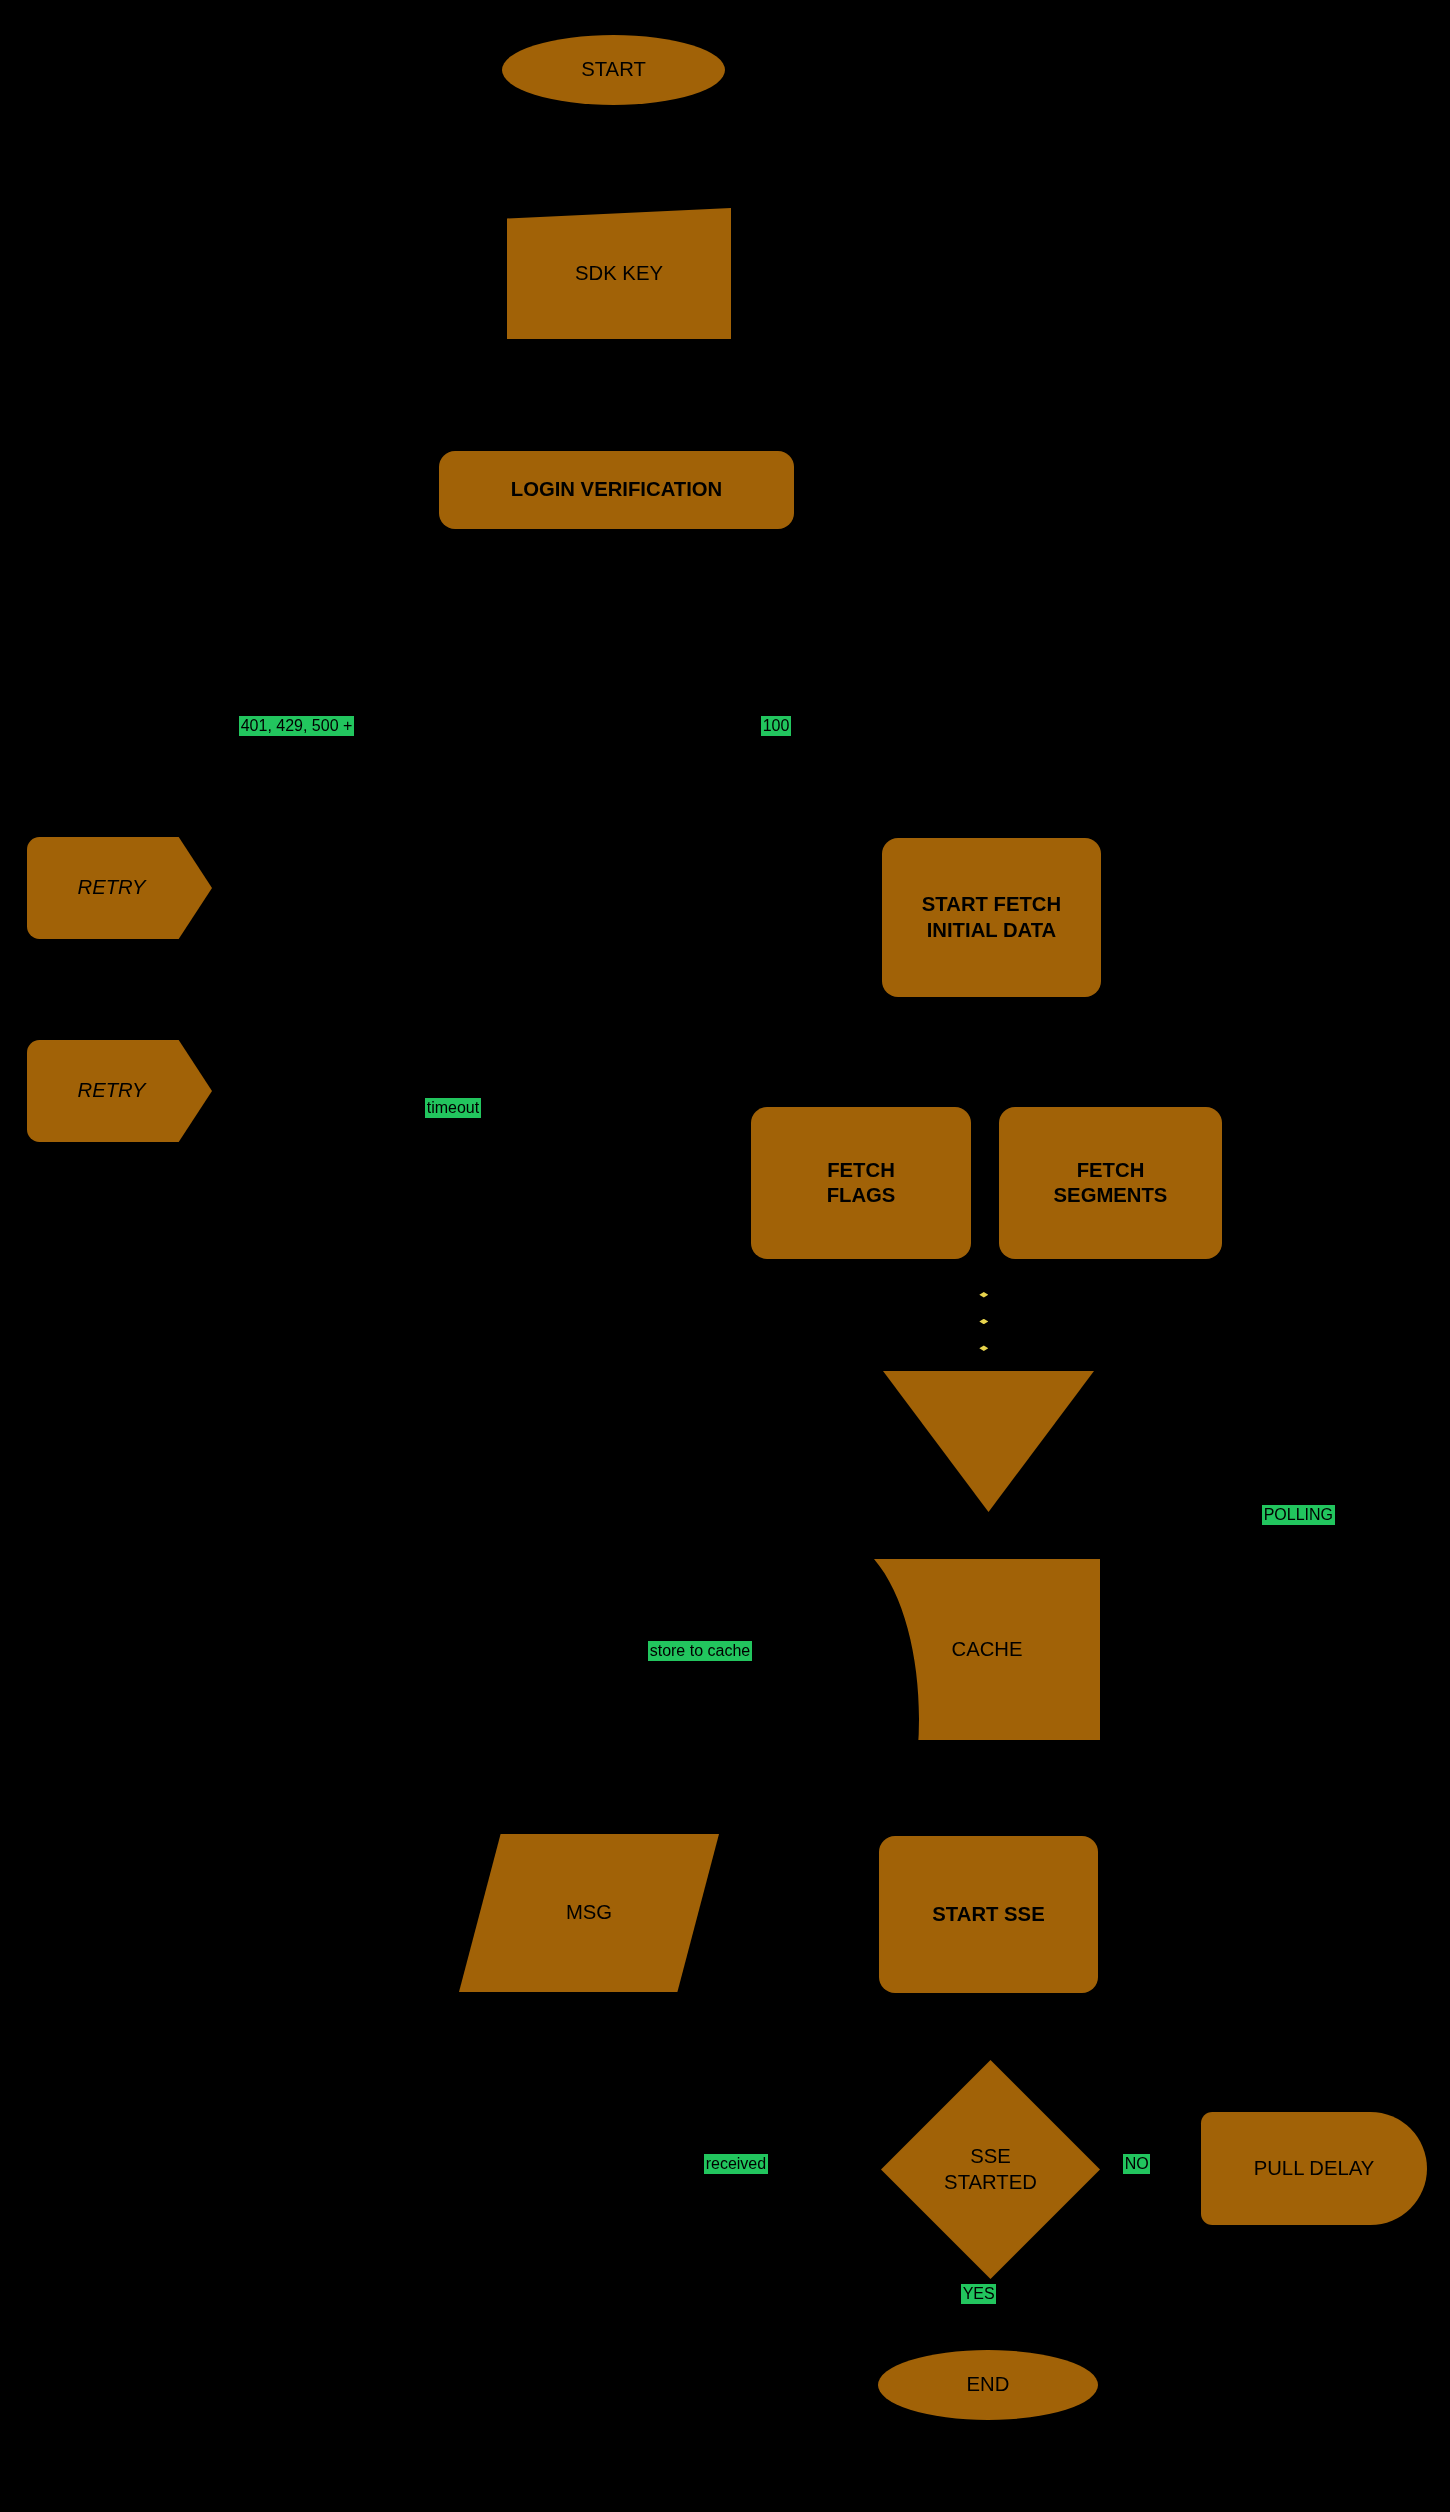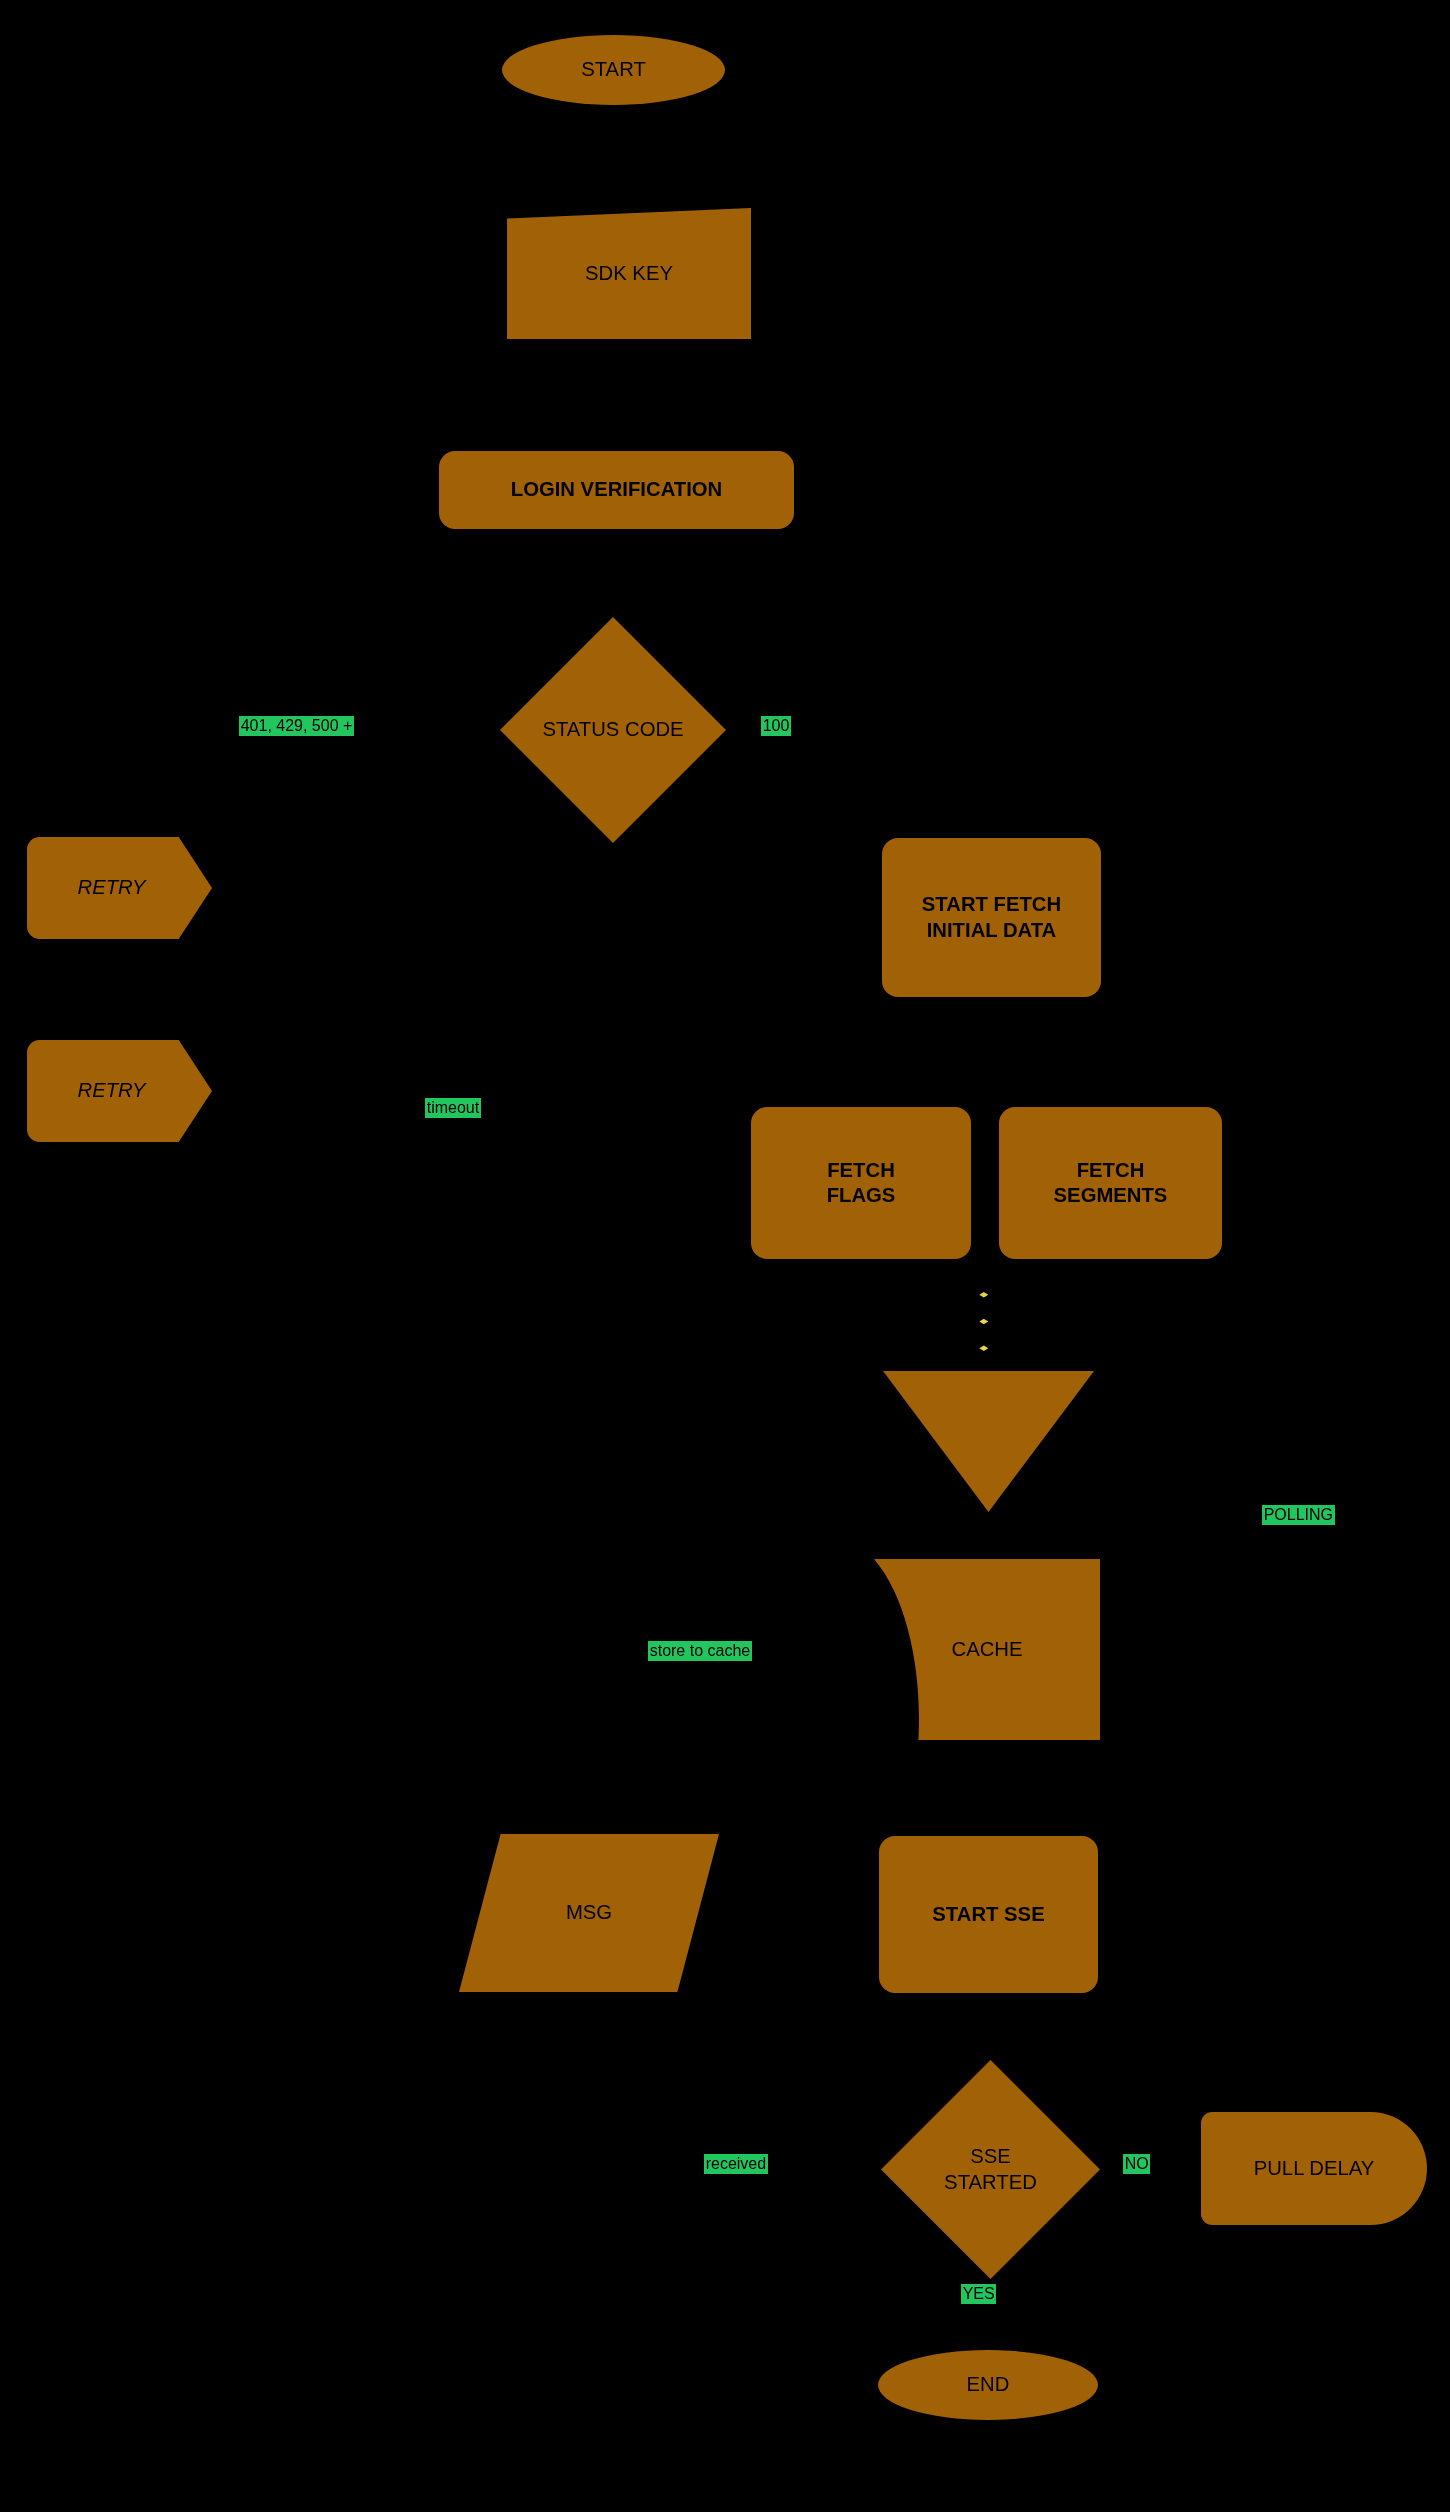--- a/index.html
+++ b/index.html
@@ -98,31 +98,28 @@
 </style>
 </head>
 <body>
 
 <div id="canvas">
 
   <div class="node shape-ellipse" style="left:502px; top:35px; width:223px; height:70px; font-size:20.3px;">
     <span class="node-label">START</span>
   </div>
 
-  <div class="node shape-doc" style="left:507px; top:208px; width:244px; height:131px; font-size:20.3px;">
+  <div class="node shape-doc" style="left:507px; top:208px; width:224px; height:131px; font-size:20.3px;">
     <span class="node-label">SDK KEY</span>
   </div>
 
   <div class="node shape-rounded" style="left:439px; top:451px; width:355px; height:78px; font-size:20.3px;">
     <span class="node-label">LOGIN VERIFICATION</span>
   </div>
 
-  <div class="node shape-diamond" style="left:500px; top:617px; width:226px; height:226px; font-size:20.3px;">
-    <span class="node-label">STATUS CODE</span>
-  </div>
 
   <div class="edge-label" style="left:239px; top:716px;">401, 429, 500 +</div>
 
   <div class="edge-label" style="left:761px; top:716px;">100</div>
 
   <div class="node shape-flag" style="left:27px; top:837px; width:185px; height:102px; font-size:20.3px;">
     <span class="node-label" style="margin-right:16px;">RETRY</span>
   </div>
 
   <div class="node shape-rounded" style="left:882px; top:838px; width:219px; height:159px; font-size:20.3px;">

